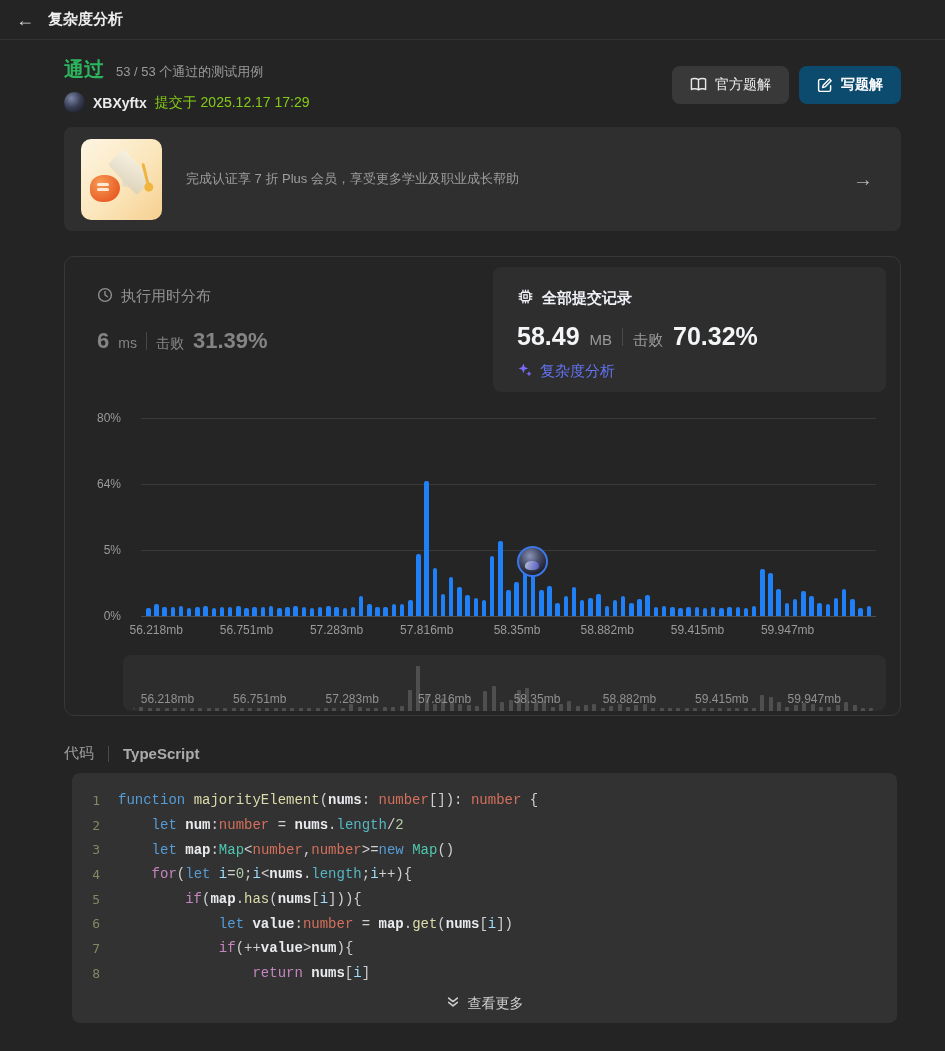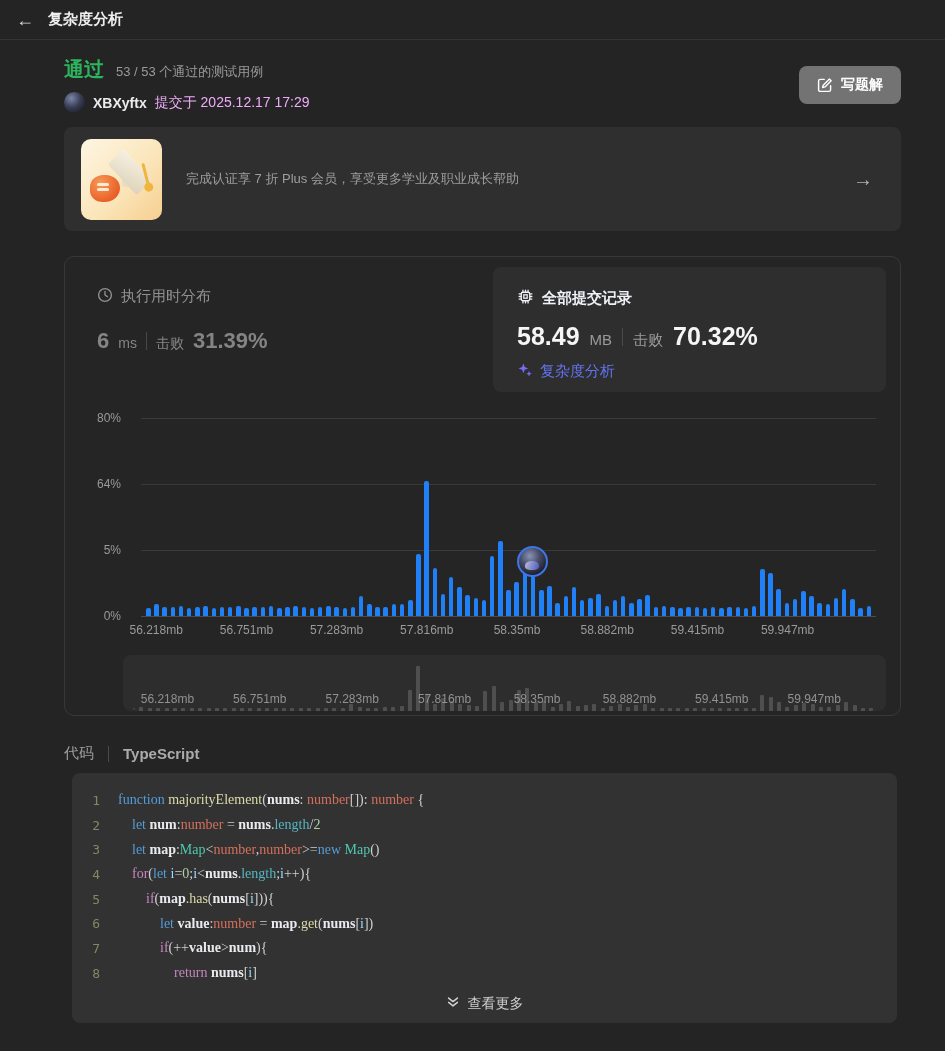--- a/index.html
+++ b/index.html
@@ -18,27 +18,27 @@
   
   .result-row { display:flex; align-items:center; margin-top:16px; }
   .result-left { display:flex; flex-direction:column; gap:9px; }
   .status-line { display:flex; align-items:baseline; gap:12px; }
   .status-text { font-size:20px; font-weight:700; color:#2db55d; }
   .cases-text { font-size:13px; color:#9a9a9a; }
   .user-line { display:flex; align-items:center; gap:8px; }
   .avatar-sm { width:21px; height:21px; border-radius:50%;
     background:radial-gradient(circle at 35% 30%, #7d86a8 0%, #3a3f55 45%, #16171f 90%); }
   .username { font-size:14px; font-weight:700; color:#ececec; }
-  .submitted { font-size:14px; color:#f0abfc; }
+  .submitted { font-size:14px; color:#84cc16; }
   .actions { margin-left:auto; display:flex; gap:10px; }
   .btn { height:38px; display:flex; align-items:center; gap:8px; padding:0 18px;
     border:none; border-radius:8px; font-size:14px; cursor:pointer;
     font-family:inherit; }
   .btn-dark { background:#393939; color:#f0f0f0; }
-  .btn-green { background:#737373; color:#ffffff; font-weight:600; }
+  .btn-green { background:#0c4a6e; color:#ffffff; font-weight:600; }
   .btn svg { display:block; }
 
   
   .banner { margin-top:14px; height:104px; background:#2f2f2f; border-radius:8px;
     display:flex; align-items:center; padding:0 28px 0 17px; gap:24px; cursor:pointer; }
   .banner-art { width:81px; height:81px; border-radius:10px; position:relative; overflow:hidden;
     background:linear-gradient(135deg,#fdf5e3 0%,#fbe6bb 55%,#f6cf8f 100%); flex-shrink:0; }
   .blob { position:absolute; left:9px; bottom:18px; width:30px; height:27px; border-radius:48% 52% 55% 45%;
     background:radial-gradient(circle at 35% 30%, #f79a55, #e85c25 75%); }
   .blob:after { content:""; position:absolute; left:7px; top:8px; width:12px; height:3px;
@@ -103,21 +103,21 @@
   
   .code-header { margin-top:28px; display:flex; align-items:center; gap:14px; }
   .code-label { font-size:15px; color:#9e9e9e; }
   .code-lang { font-size:15px; font-weight:600; color:#ababab; }
   .hdiv { width:1px; height:16px; background:#4a4a4a; }
   .code-card { margin-top:10px; margin-left:8px; margin-right:4px; background:#323232;
     border-radius:8px; padding:15px 0 10px 0; height:250px; }
   .code-line { display:flex; height:24.7px; align-items:center; }
   .line-no { width:46px; text-align:right; padding-right:18px; flex-shrink:0;
     font-family:"DejaVu Sans Mono","Liberation Mono",monospace; font-size:13px; color:#7f8a63; }
-  .line-code { font-family:Liberation Serif, serif; font-size:14px;
+  .line-code { font-family:Liberation Mono, monospace; font-size:14px;
     white-space:pre; }
   .view-more { margin-top:9px; display:flex; align-items:center; justify-content:center; gap:8px;
     font-size:14px; color:#cfcfcf; cursor:pointer; }
 </style>
 </head>
 <body>
 
 <div class="topbar">
   <span class="back-btn">←</span>
   <span class="topbar-title">复杂度分析</span>
@@ -131,20 +131,28 @@
         <span class="status-text">通过</span>
         <span class="cases-text">53 / 53 个通过的测试用例</span>
       </div>
       <div class="user-line">
         <span class="avatar-sm"></span>
         <span class="username">XBXyftx</span>
         <span class="submitted">提交于 2025.12.17 17:29</span>
       </div>
     </div>
     <div class="actions">
+      <button class="btn btn-dark">
+        <span>
+          <svg width="17" height="15" viewBox="0 0 24 20" fill="none" stroke="#e8e8e8" stroke-width="2" stroke-linejoin="round">
+              <path d="M12 3 C9 1 4 1 2 2.5 V17 C4 15.5 9 15.5 12 17.5 C15 15.5 20 15.5 22 17 V2.5 C20 1 15 1 12 3 V17.5"></path>
+            </svg>
+        </span>
+        <span>官方题解</span>
+      </button>
       <button class="btn btn-green">
         <span>
           <svg width="16" height="16" viewBox="0 0 20 20" fill="none" stroke="#ffffff" stroke-width="1.8" stroke-linecap="round" stroke-linejoin="round">
               <path d="M17 11v5a2 2 0 0 1-2 2H4a2 2 0 0 1-2-2V5a2 2 0 0 1 2-2h5"></path>
               <path d="M15.5 2.5 l2.2 2.2 L10 12.4 l-3 .8 .8-3z"></path>
             </svg>
         </span>
         <span>写题解</span>
       </button>
     </div>

